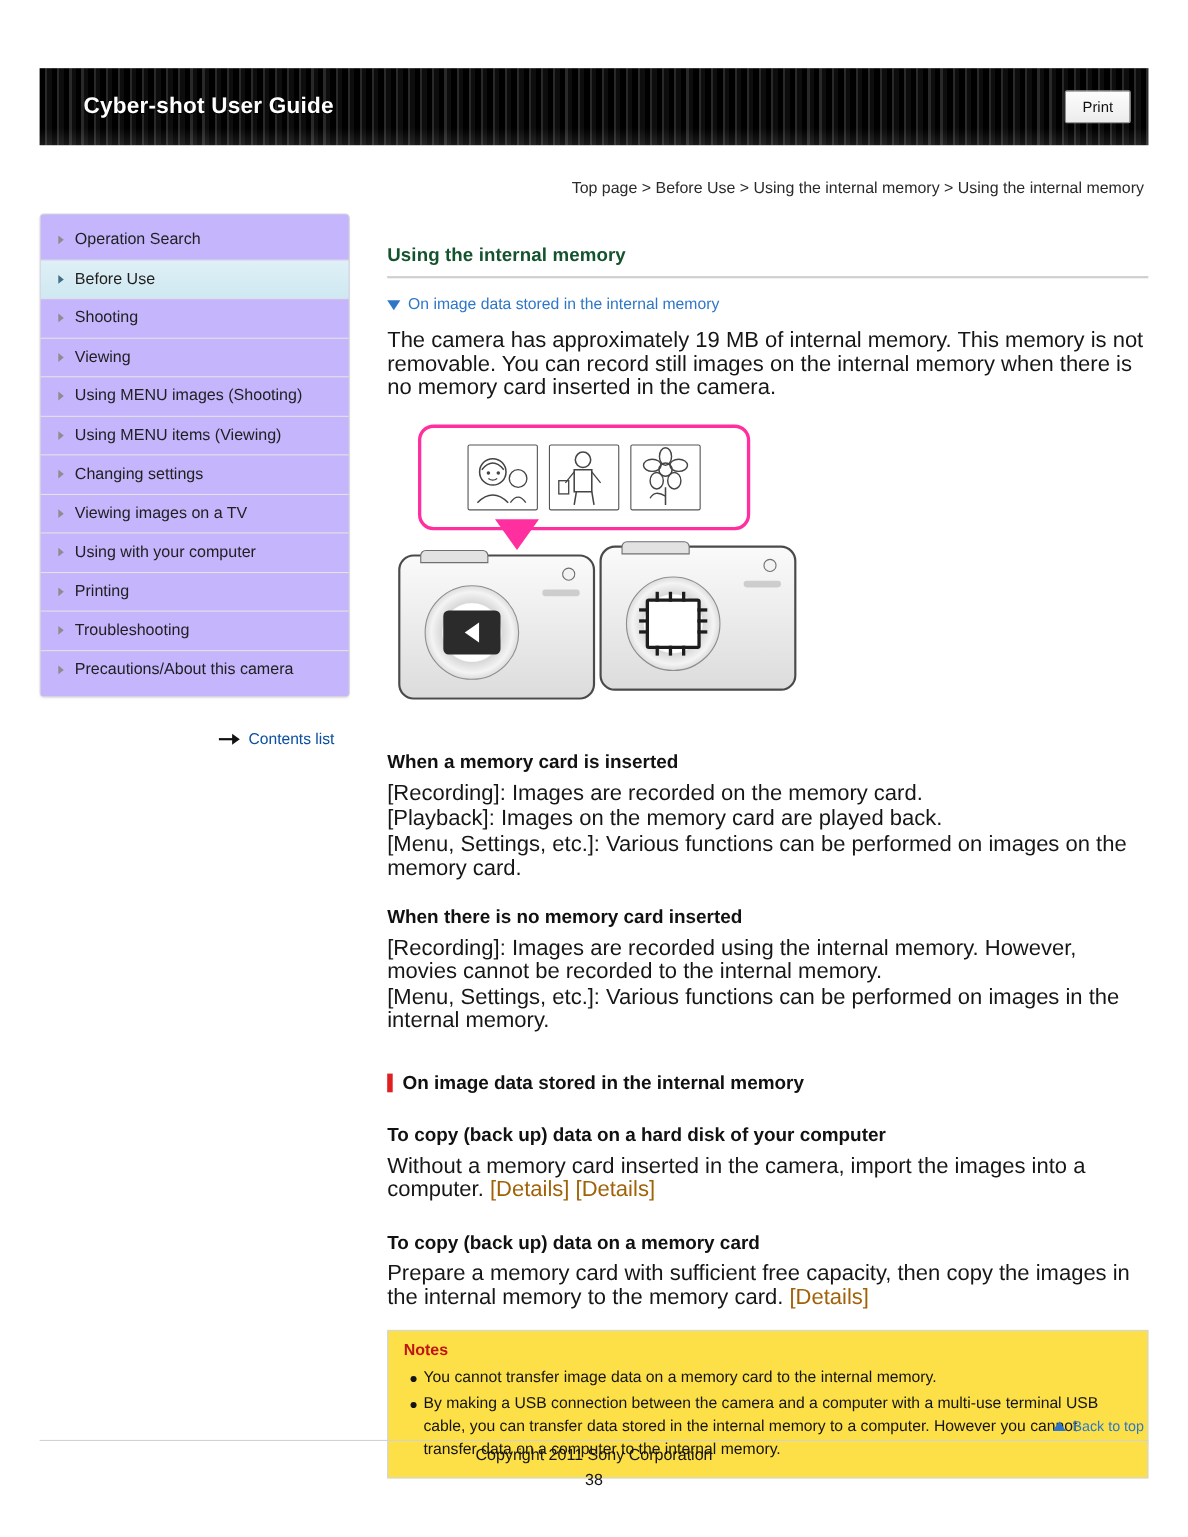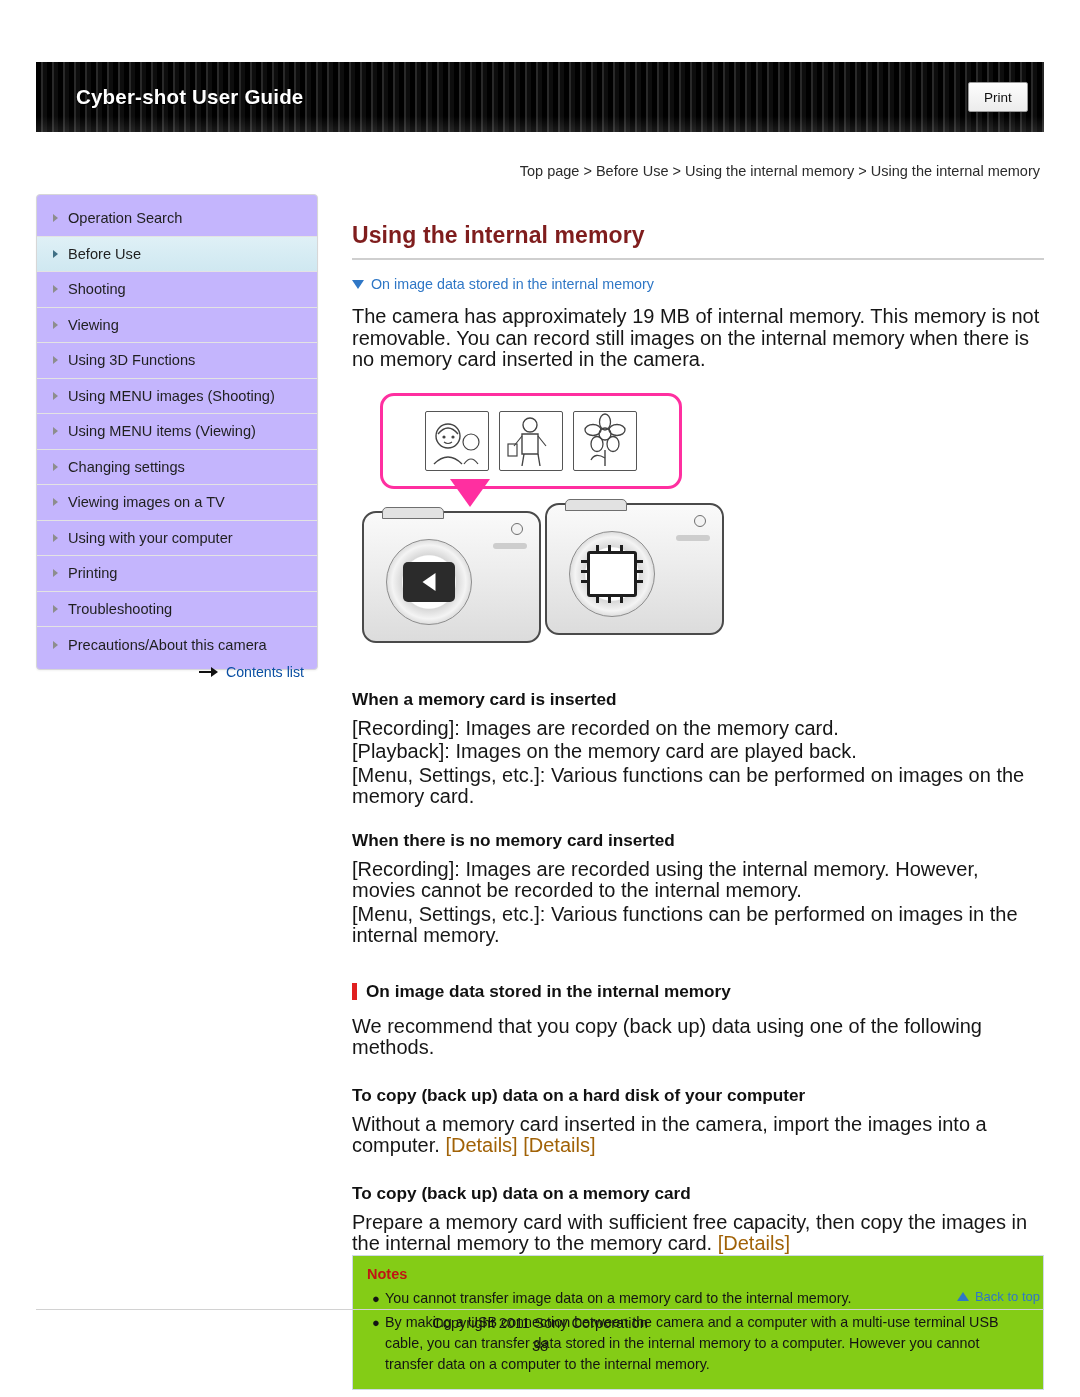--- a/index.html
+++ b/index.html
@@ -163,24 +163,24 @@
   }
 
   
   .main {
     position: absolute;
     left: 352px;
     top: 194px;
     width: 692px;
   }
   h1.page-title {
-    font-size: 23px;
+    font-size: 17px;
     font-weight: bold;
     margin: 28px 0 0 0;
-    color: #7f1d1d;
+    color: #14532d;
     letter-spacing: 0.1px;
   }
   .title-rule {
     margin-top: 9px;
     border-top: 2px solid #cfcfcf;
     width: 100%;
   }
   .jump-link {
     margin-top: 16px;
     font-size: 14.3px;
@@ -334,22 +334,23 @@
     left: 50%; top: 50%;
     transform: translate(-50%,-50%);
     width: 0; height: 0;
     border-top: 9px solid transparent;
     border-bottom: 9px solid transparent;
     border-right: 13px solid #ffffff;
   }
 
   
   .notes {
+    margin-top: 18px;
     width: 692px;
-    background: #84cc16;
+    background: #fde047;
     border: 1px solid #cdd8e6;
     padding: 10px 14px 14px 14px;
     box-sizing: border-box;
   }
   .notes-title {
     color: #c01414;
     font-weight: bold;
     font-size: 14.5px;
     margin-bottom: 6px;
   }
@@ -429,24 +430,20 @@
     <span class="side-arrow"></span>
     <span>Before Use</span>
   </div>
   <div class="side-item">
     <span class="side-arrow"></span>
     <span>Shooting</span>
   </div>
   <div class="side-item">
     <span class="side-arrow"></span>
     <span>Viewing</span>
-  </div>
-  <div class="side-item">
-    <span class="side-arrow"></span>
-    <span>Using 3D Functions</span>
   </div>
   <div class="side-item">
     <span class="side-arrow"></span>
     <span>Using MENU images (Shooting)</span>
   </div>
   <div class="side-item">
     <span class="side-arrow"></span>
     <span>Using MENU items (Viewing)</span>
   </div>
   <div class="side-item">
@@ -570,21 +567,20 @@
   <p class="body tight">[Menu, Settings, etc.]: Various functions can be performed on images on the memory card.</p>
 
   <h2 class="sub tiny-gap">When there is no memory card inserted</h2>
   <p class="body tight">[Recording]: Images are recorded using the internal memory. However, movies cannot be recorded to the internal memory.</p>
   <p class="body tight">[Menu, Settings, etc.]: Various functions can be performed on images in the internal memory.</p>
 
   <h2 class="bar">
     <span class="red-bar"></span>
     <span>On image data stored in the internal memory</span>
   </h2>
-  <p class="body">We recommend that you copy (back up) data using one of the following methods.</p>
 
   <h2 class="sub">To copy (back up) data on a hard disk of your computer</h2>
   <p class="body tight"><span>Without a memory card inserted in the camera, import the images into a computer. </span><span class="lnk">[Details]</span> <span class="lnk">[Details]</span></p>
 
   <h2 class="sub">To copy (back up) data on a memory card</h2>
   <p class="body tight"><span>Prepare a memory card with sufficient free capacity, then copy the images in the internal memory to the memory card. </span><span class="lnk">[Details]</span></p>
 
   <div class="notes">
     <div class="notes-title">Notes</div>
     <div class="note-row">

